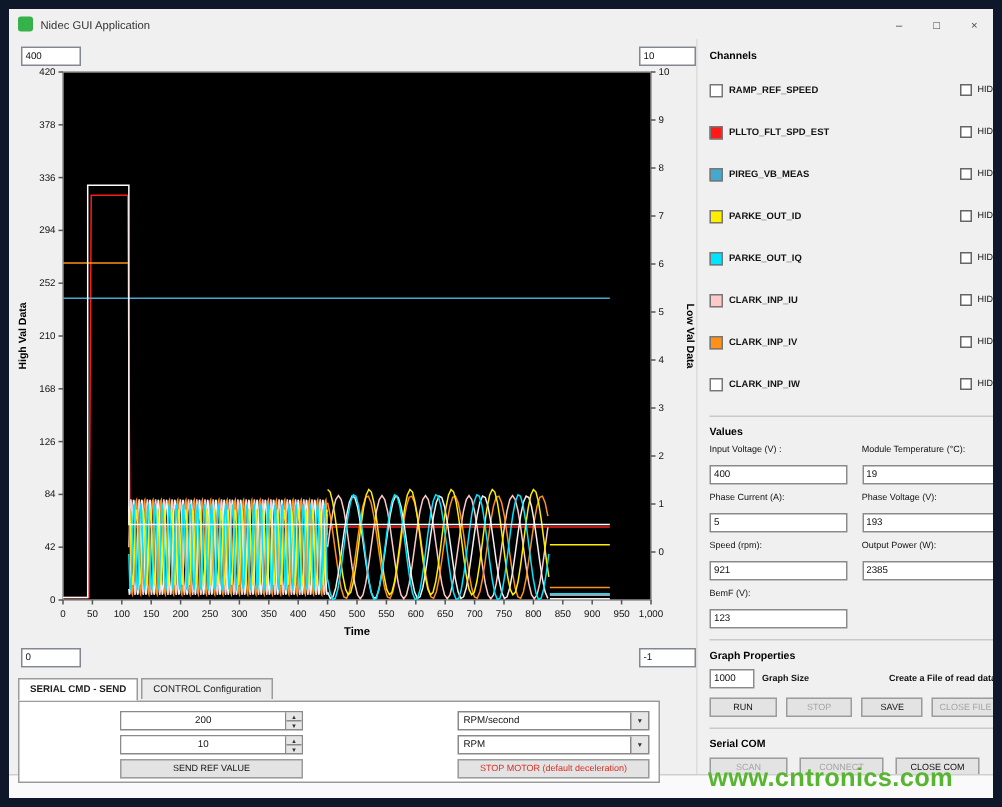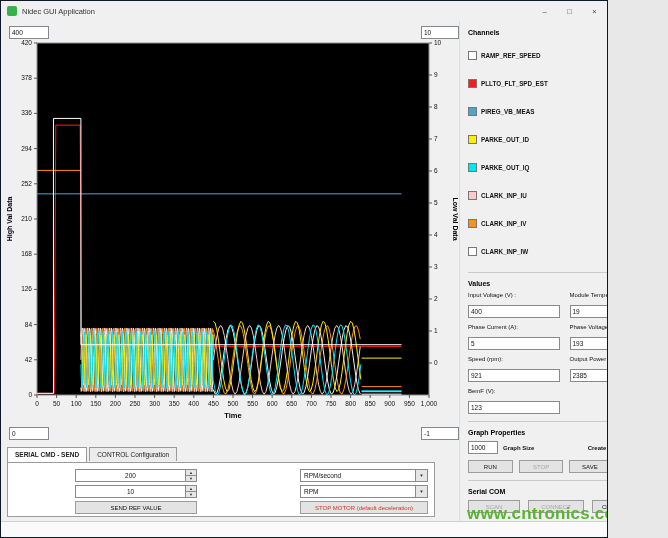--- a/index.html
+++ b/index.html
@@ -1,20 +1,20 @@
 <!DOCTYPE html>
 <html><head>
 <meta charset="utf-8">
 <style>
   * { margin:0; padding:0; box-sizing:border-box; }
   html,body { background:#e8e8e8; }
   body { font-family:"Liberation Sans", sans-serif; }
 
-  .window { position:relative; width:608px; height:538px; background:#f0f0f0;
-            border:1px solid #0f172a; overflow:hidden; }
+  .window { position:relative; width:668px; height:538px; background:#f0f0f0;
+            border:6px solid #0f172a; overflow:hidden; }
 
   
   .titlebar { position:absolute; top:0; left:0; right:0; height:20px;
               display:flex; align-items:center; padding-left:6px; gap:5px; background:#f0f0f0; }
   .app-icon { width:10px; height:10px; background:#35b24a; border-radius:2px; }
   .title-text { font-size:7.5px; color:#333; }
   .win-controls { margin-left:auto; display:flex; height:20px; }
   .win-btn { width:25px; height:20px; display:flex; align-items:center; justify-content:center;
              font-size:7.5px; color:#444; cursor:default; }
 

